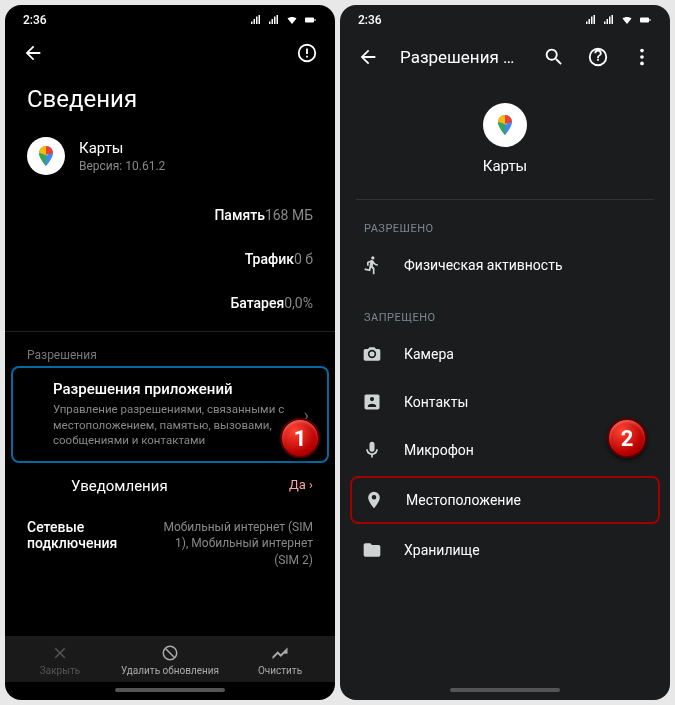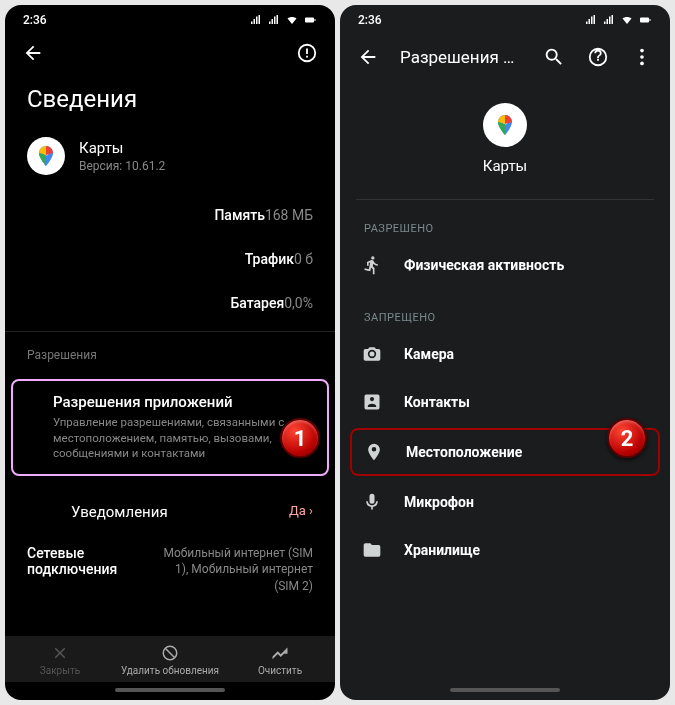--- a/index.html
+++ b/index.html
@@ -22,37 +22,37 @@
 .approw .info .ver{font-size:12px;color:#888;margin-top:2px;}
 .kvrow{display:flex;justify-content:flex-end;padding:14px 22px;font-size:14px;}
 .kvrow .k{font-weight:500;}
 .kvrow .v{color:#888;}
 .divider{height:1px;background:#222;margin:6px 0;}
 .section-label{font-size:12px;color:#777;padding:10px 22px 4px;}
 .permrow{padding:12px 16px;position:relative;}
 .permrow .t{font-size:15px;font-weight:500;}
 .permrow .d{font-size:11.5px;color:#888;margin-top:4px;line-height:1.35;max-width:240px;}
 .permrow .chev{position:absolute;right:18px;top:50%;transform:translateY(-50%);color:#666;font-size:18px;}
-.highlight{border:2px solid #f0abfc;border-radius:8px;margin:13px 6px;padding-left:40px;}
+.highlight{border:2px solid #0369a1;border-radius:8px;margin:0 6px;padding-left:40px;}
 .notifrow{display:flex;justify-content:space-between;padding:14px 22px;font-size:15px;margin-left:44px;}
 .notifrow .v{color:#fca5a5;font-size:13px;}
 .netrow{display:flex;justify-content:space-between;padding:10px 22px;font-size:14px;align-items:flex-start;}
 .netrow .v{color:#888;font-size:12px;text-align:right;max-width:160px;line-height:1.4;}
 .bottombar{margin-top:auto;background:#1a1a1a;display:flex;padding:8px 0 6px;}
 .bottombar .btn{flex:1;display:flex;flex-direction:column;align-items:center;gap:3px;font-size:10px;color:#aaa;}
 .bottombar .btn.dis{color:#555;}
 .bottombar svg{width:18px;height:18px;fill:currentColor;}
 .navhint{height:4px;width:110px;background:#555;border-radius:2px;margin:6px auto 8px;}
 
 .app-center{display:flex;flex-direction:column;align-items:center;padding:20px 0 24px;}
 .app-center .maps-icon{width:44px;height:44px;border-radius:22px;}
 .app-center .name{margin-top:10px;font-size:15px;}
 .rdivider{height:1px;background:#333;margin:0 16px;}
 .rsection{font-size:11px;letter-spacing:.5px;color:#7a8a8f;padding:22px 24px 6px;text-transform:uppercase;}
-.ritem{display:flex;align-items:center;gap:22px;padding:14px 22px;font-size:14px;font-weight:bold;}
+.ritem{display:flex;align-items:center;gap:22px;padding:14px 22px;font-size:14px;}
 .ritem svg{width:20px;height:20px;fill:#cfd3d4;flex-shrink:0;}
 .ritem.hl{border:2px solid #a00000;border-radius:8px;margin:2px 10px;padding:12px 12px;}
 .badge{position:absolute;width:40px;height:40px;border-radius:20px;background:radial-gradient(circle at 35% 30%,#ff4433,#b80000 65%,#700 100%);border:2px solid #5a0000;display:flex;align-items:center;justify-content:center;font-size:22px;font-weight:700;color:#fff;box-shadow:0 2px 4px rgba(0,0,0,.6),inset 0 2px 3px rgba(255,255,255,.3);z-index:10;}
 .badge.b1{left:280px;top:418px;}
 .badge.b2{right:28px;top:418px;}
 </style>
 </head>
 <body>
 
 <div class="phone">
@@ -224,31 +224,31 @@
         <path d="M12 15a3 3 0 100-6 3 3 0 000 6zm8-9h-3.2l-1.8-2h-6L7.2 6H4a2 2 0 00-2 2v10a2 2 0 002 2h16a2 2 0 002-2V8a2 2 0 00-2-2zm-8 11a5 5 0 110-10 5 5 0 010 10z"></path>
       </svg>
       <span>Камера</span>
     </div>
  <div class="ritem">
       <svg viewBox="0 0 24 24">
         <path d="M19 3H5a2 2 0 00-2 2v14a2 2 0 002 2h14a2 2 0 002-2V5a2 2 0 00-2-2zm-7 3a2.5 2.5 0 110 5 2.5 2.5 0 010-5zm5 12H7v-1.2c0-1.7 3.3-2.6 5-2.6s5 .9 5 2.6V18z"></path>
       </svg>
       <span>Контакты</span>
     </div>
+ <div class="ritem">
+      <svg viewBox="0 0 24 24">
+        <path d="M12 14a3 3 0 003-3V5a3 3 0 00-6 0v6a3 3 0 003 3zm5-3a5 5 0 01-10 0H5a7 7 0 006 6.9V21h2v-3.1A7 7 0 0019 11h-2z"></path>
+      </svg>
+      <span>Микрофон</span>
+    </div>
  <div class="ritem hl">
       <svg viewBox="0 0 24 24">
         <path d="M12 2a7 7 0 00-7 7c0 5.3 7 13 7 13s7-7.7 7-13a7 7 0 00-7-7zm0 9.5A2.5 2.5 0 1112 6a2.5 2.5 0 010 5.5z"></path>
       </svg>
       <span>Местоположение</span>
-    </div>
- <div class="ritem">
-      <svg viewBox="0 0 24 24">
-        <path d="M12 14a3 3 0 003-3V5a3 3 0 00-6 0v6a3 3 0 003 3zm5-3a5 5 0 01-10 0H5a7 7 0 006 6.9V21h2v-3.1A7 7 0 0019 11h-2z"></path>
-      </svg>
-      <span>Микрофон</span>
     </div>
  <div class="ritem">
       <svg viewBox="0 0 24 24">
         <path d="M10 4H4a2 2 0 00-2 2v12a2 2 0 002 2h16a2 2 0 002-2V8a2 2 0 00-2-2h-8l-2-2z"></path>
       </svg>
       <span>Хранилище</span>
     </div>
  <div style="flex:1"></div>
  <div class="navhint"></div>
 </div>

